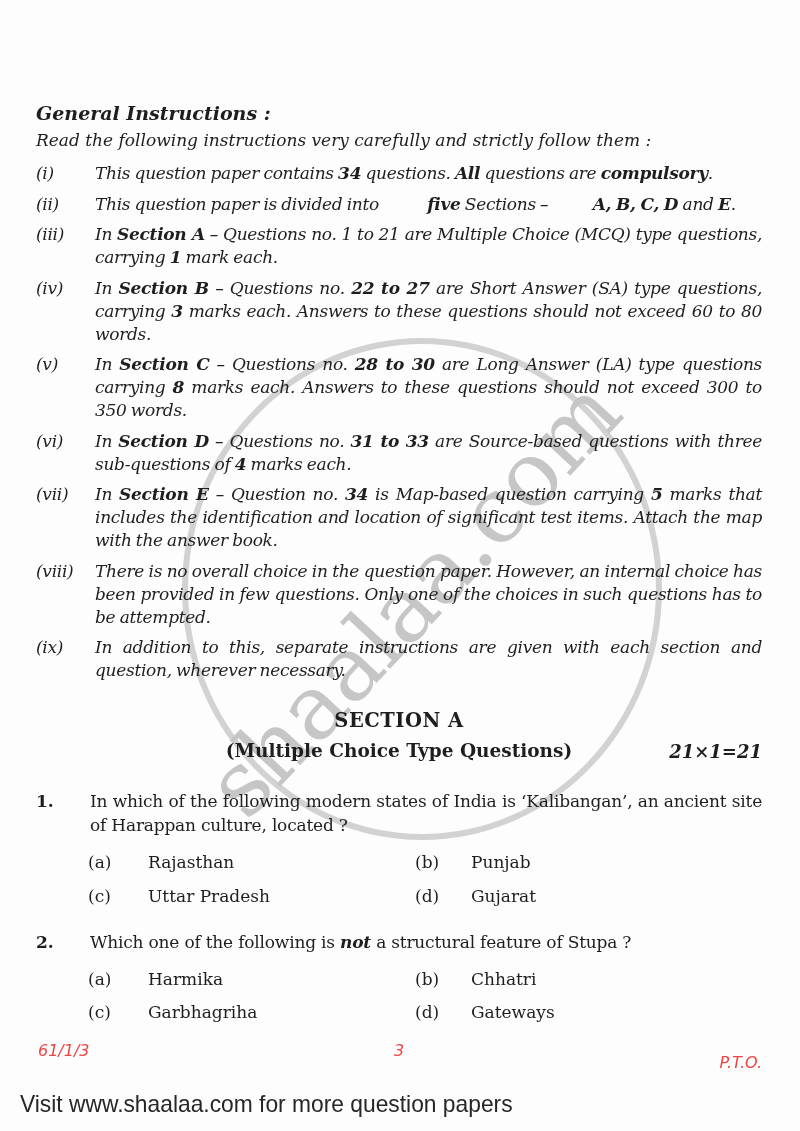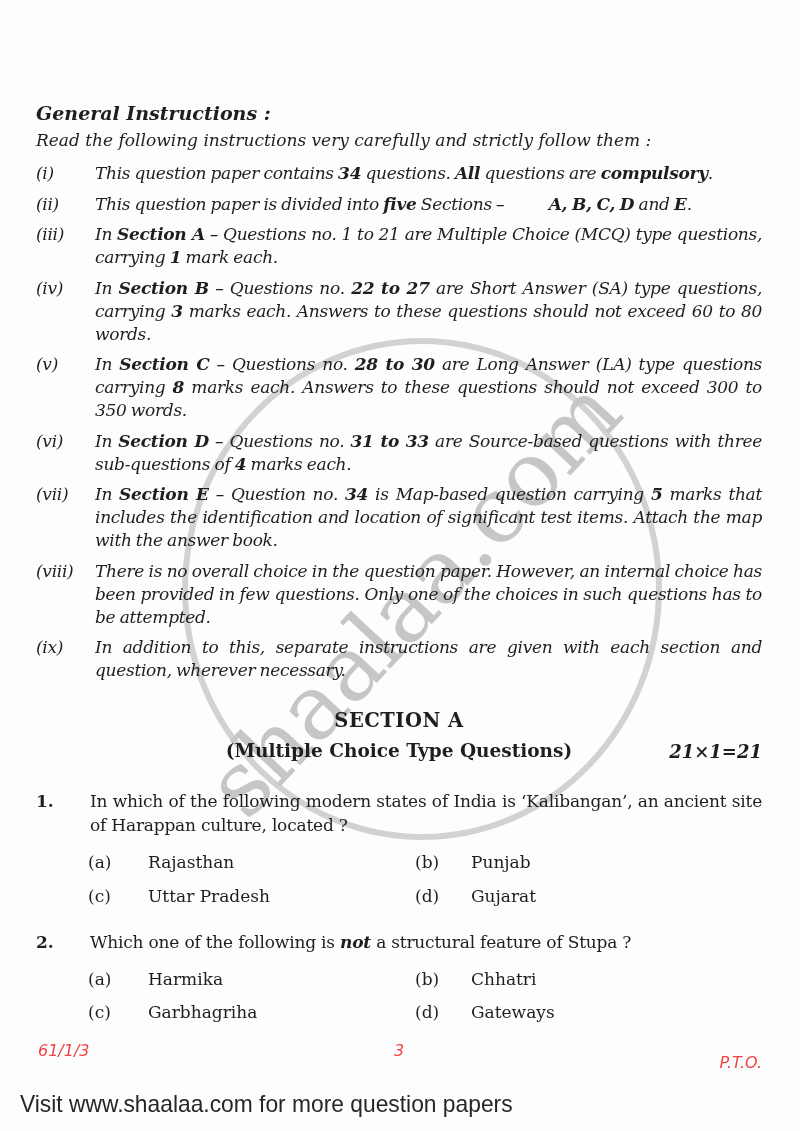--- a/index.html
+++ b/index.html
@@ -76,21 +76,21 @@
 <div class="col" id="instructions">
   <div class="gi-title">General Instructions :</div>
   <div class="gi-sub">Read the following instructions very carefully and strictly follow them :</div>
 
   <div class="inst">
     <span class="lbl">(i)</span>
     <span><span>This question paper contains </span><span style="font-weight: bold;">34</span><span> questions. </span><span style="font-weight: bold;">All</span><span> questions are </span><span style="font-weight: bold;">compulsory</span><span>.</span></span>
   </div>
   <div class="inst">
     <span class="lbl">(ii)</span>
-    <span><span>This question paper is divided into </span><span style="font-weight: bold;">five</span><span> Sections – </span><span style="font-weight: bold; margin-left: 40px;">A, B, C, D</span><span> and </span><span style="font-weight: bold;">E</span><span>.</span></span>
+    <span><span>This question paper is divided into </span><span style="font-weight: bold; margin-left: 44px;">five</span><span> Sections – </span><span style="font-weight: bold; margin-left: 40px;">A, B, C, D</span><span> and </span><span style="font-weight: bold;">E</span><span>.</span></span>
   </div>
   <div class="inst">
     <span class="lbl">(iii)</span>
     <span><span>In </span><span style="font-weight: bold;">Section A</span><span> – Questions no. </span><span style="font-weight: normal; margin-top: 36px;">1 to 21</span><span> are Multiple Choice (MCQ) type questions, carrying </span><span style="font-weight: bold;">1</span><span> mark each.</span></span>
   </div>
   <div class="inst">
     <span class="lbl">(iv)</span>
     <span><span>In </span><span style="font-weight: bold;">Section B</span><span> – Questions no. </span><span style="font-weight: bold;">22 to 27</span><span> are Short Answer (SA) type questions, carrying </span><span style="font-weight: bold;">3</span><span> marks each. Answers to these questions should not exceed 60 to 80 words.</span></span>
   </div>
   <div class="inst">

